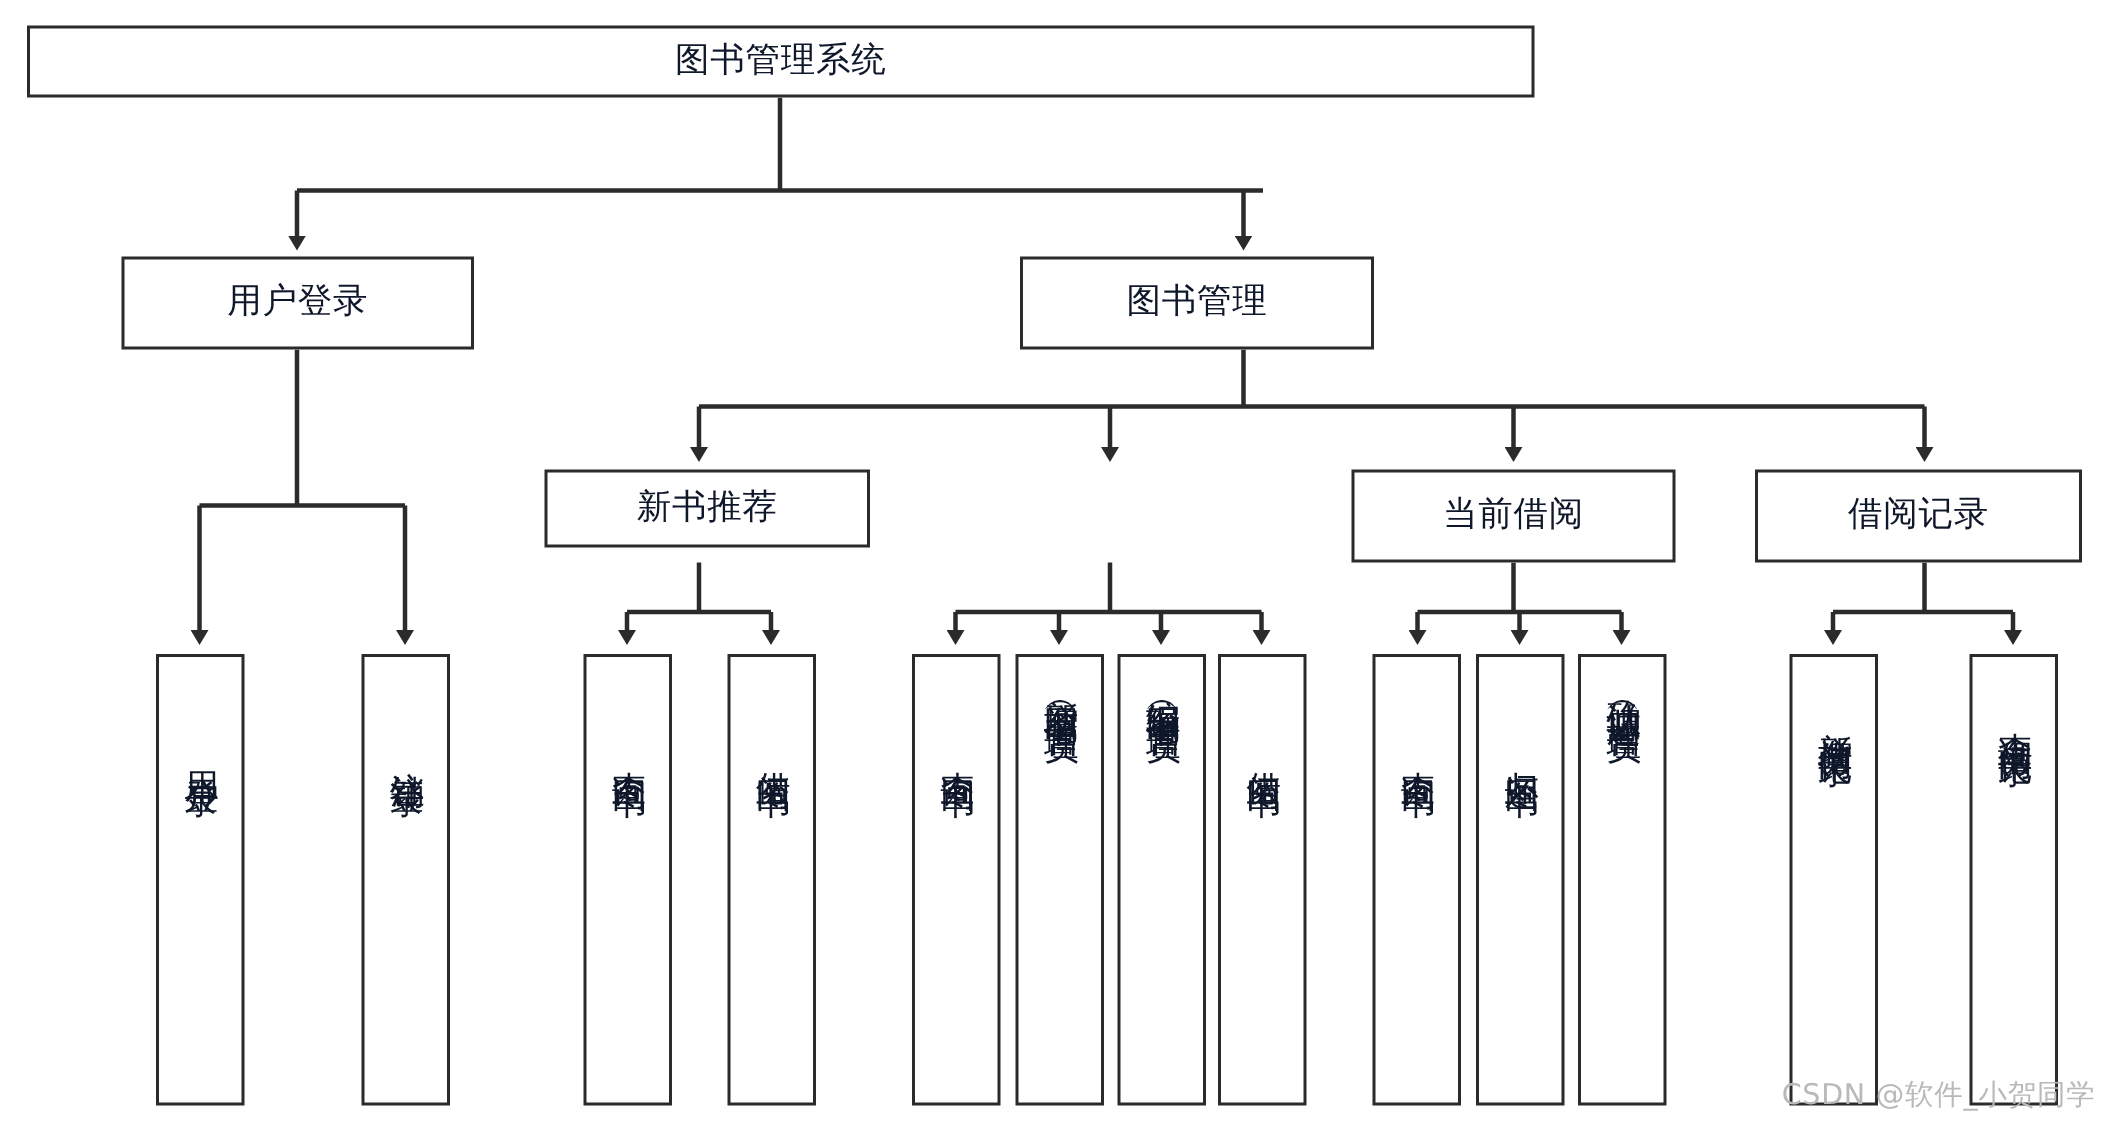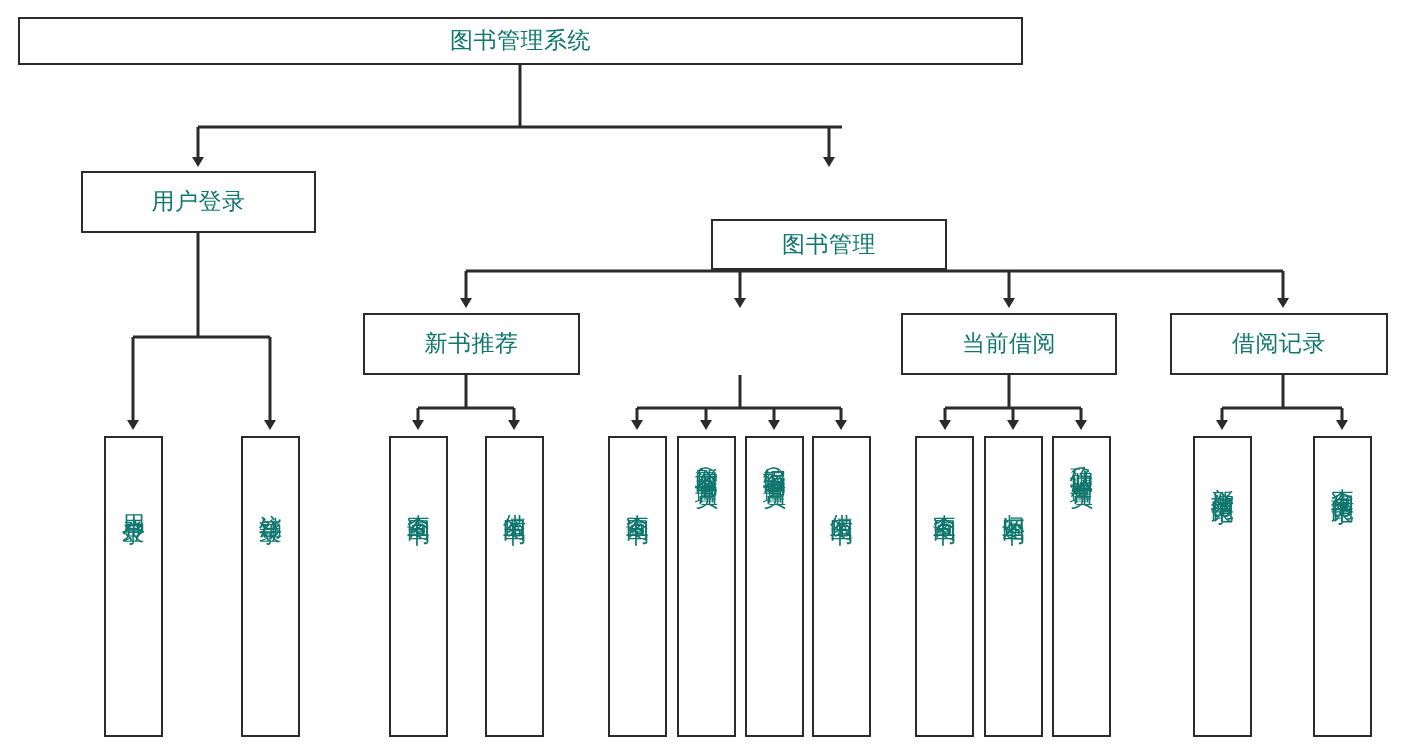--- a/index.html
+++ b/index.html
@@ -29,21 +29,21 @@
   .node-box {
     position: absolute;
     box-sizing: border-box;
     background: #ffffff;
     border: 2px solid #2b2b2b;
     display: flex;
     align-items: center;
     justify-content: center;
   }
   .node-label {
-    color: #0f766e;
+    color: #0f172a;
     font-size: 23px;
     line-height: 1.18;
     letter-spacing: 0.5px;
     white-space: nowrap;
     text-align: center;
   }
   .node-box.vertical {
     align-items: flex-start;
     justify-content: center;
     padding-top: 10px;
@@ -128,25 +128,25 @@
   </svg>
 
   <div class="node-box" style="left:18px; top:17px; width:1005px; height:48px;">
     <span class="node-label">图书管理系统</span>
   </div>
 
   <div class="node-box" style="left:81px; top:171px; width:235px; height:62px;">
     <span class="node-label">用户登录</span>
   </div>
 
-  <div class="node-box" style="left:711px; top:171px; width:236px; height:51px;margin-top:48px;">
+  <div class="node-box" style="left:680px; top:171px; width:236px; height:62px;">
     <span class="node-label">图书管理</span>
   </div>
 
-  <div class="node-box" style="left:363px; top:313px; width:217px; height:62px;">
+  <div class="node-box" style="left:363px; top:313px; width:217px; height:52px;">
     <span class="node-label">新书推荐</span>
   </div>
 
 
   <div class="node-box" style="left:1170px; top:313px; width:218px; height:62px;">
     <span class="node-label">借阅记录</span>
   </div>
 
   <div class="node-box" style="left:901px; top:313px; width:216px; height:62px;">
     <span class="node-label">当前借阅</span>
@@ -197,14 +197,15 @@
   </div>
 
   <div class="node-box vertical midlow" style="left:1193px; top:436px; width:59px; height:301px;">
     <span class="node-label">新增借阅记录</span>
   </div>
 
   <div class="node-box vertical midlow" style="left:1313px; top:436px; width:59px; height:301px;">
     <span class="node-label">查询借阅记录</span>
   </div>
 
+  <div id="watermark">CSDN @软件_小贺同学</div>
 
 </div>
 
 </body></html>

